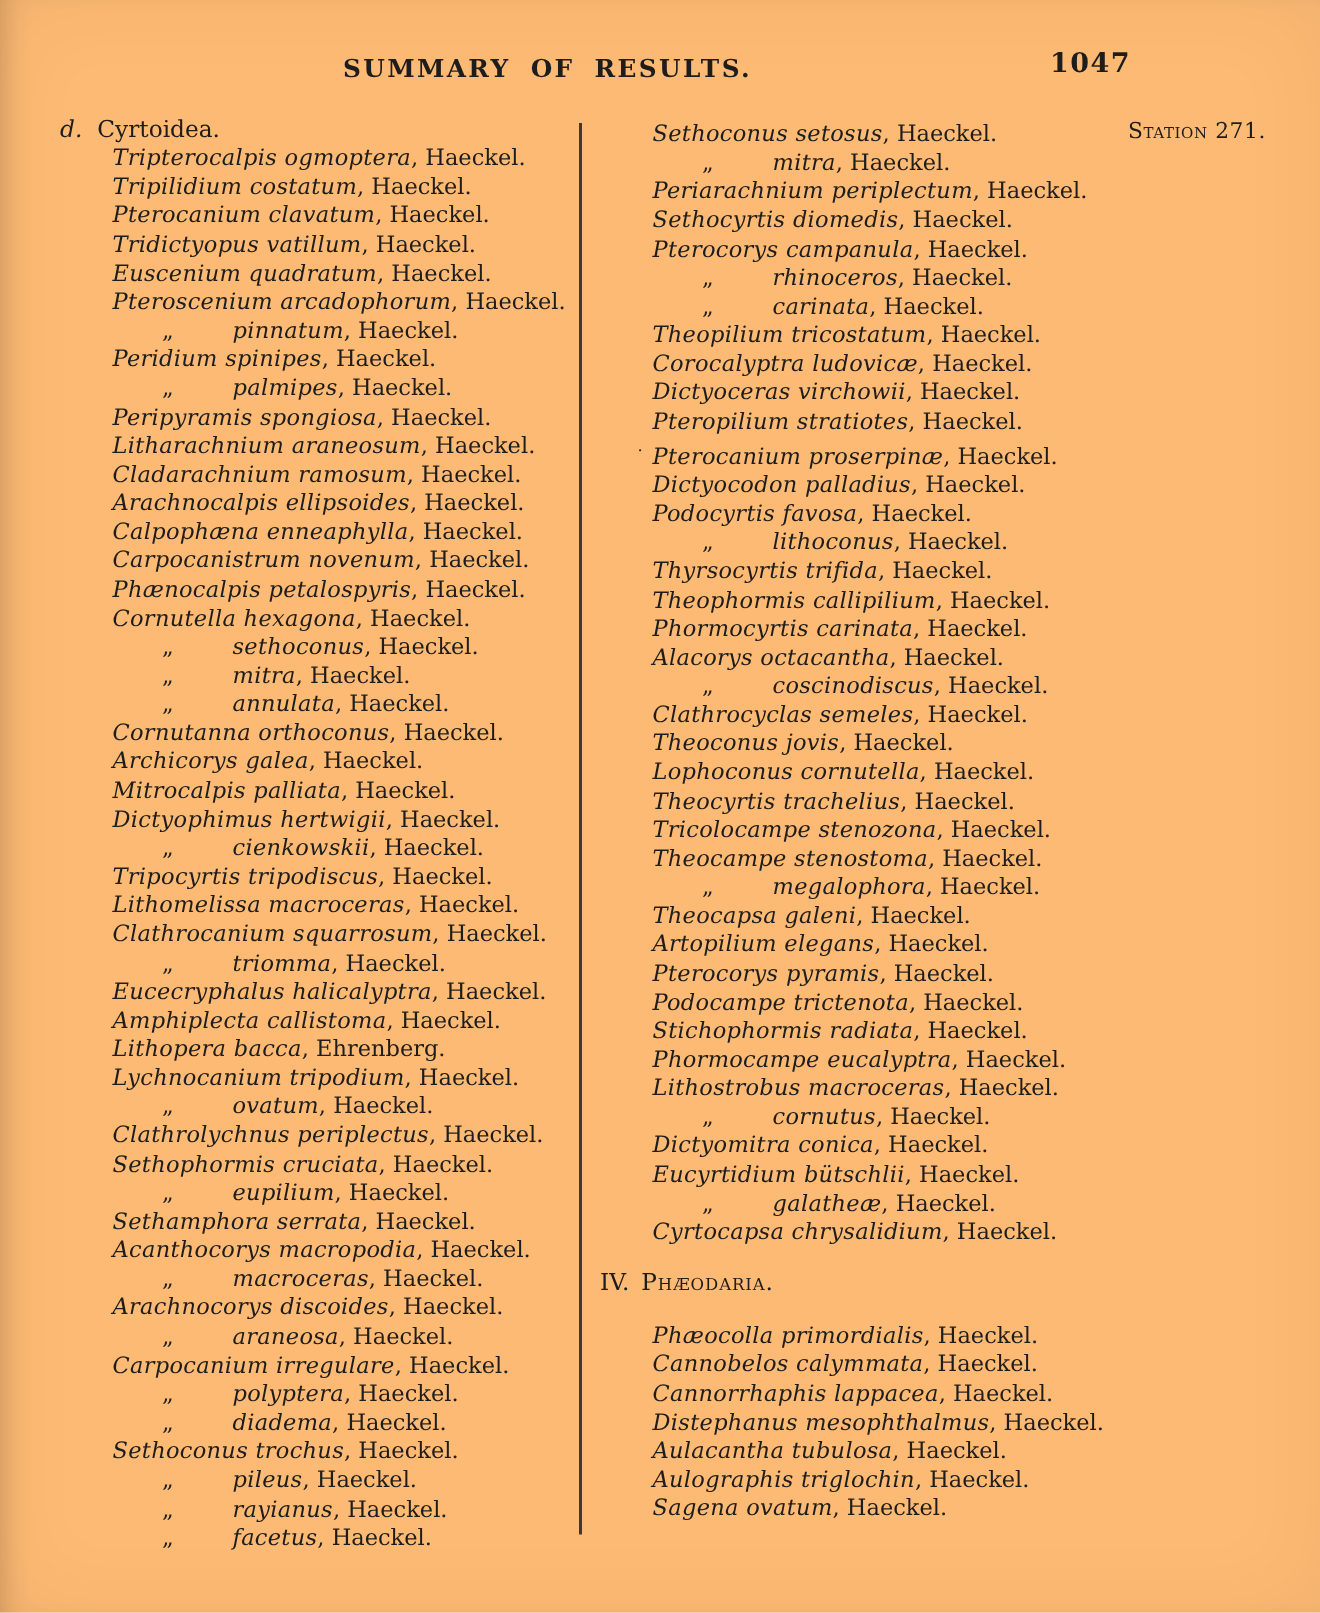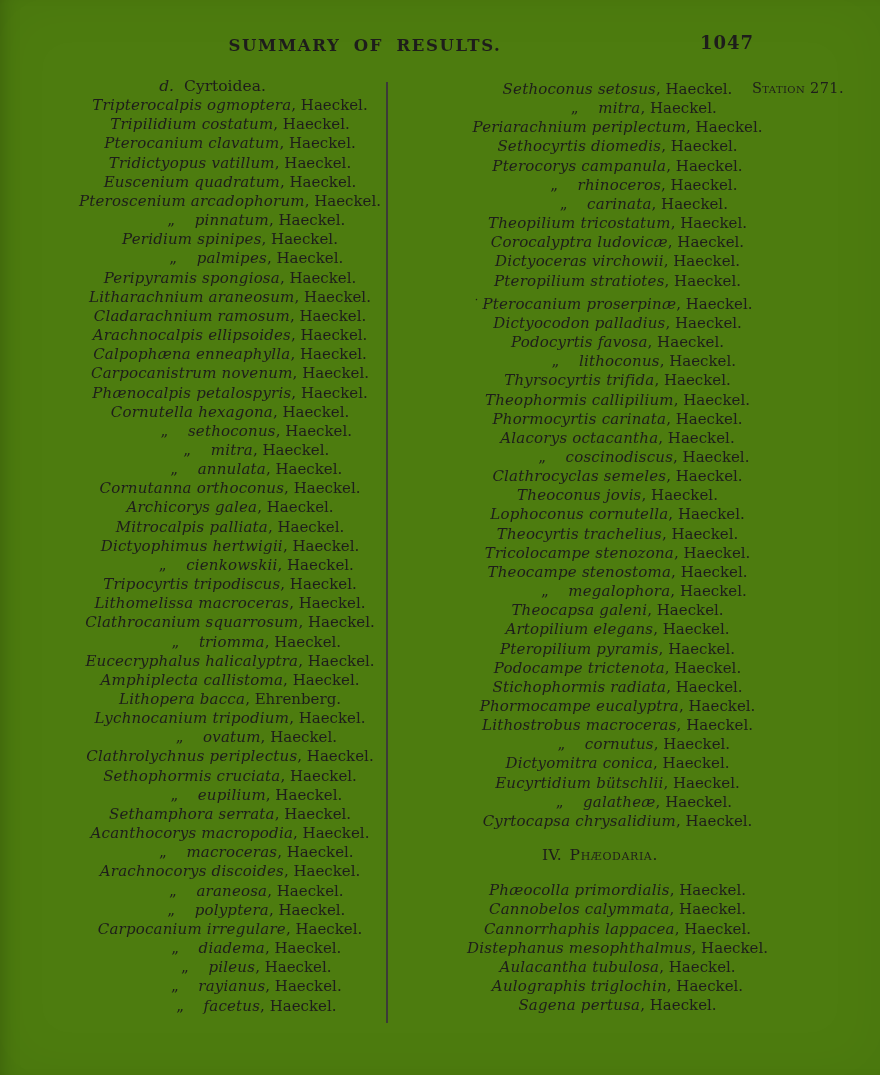--- a/index.html
+++ b/index.html
@@ -4,21 +4,21 @@
 <style>
   html, body {
     margin: 0;
     padding: 0;
     background: #e9e8e5;
   }
   .page {
     position: relative;
     width: 880px;
     height: 1075px;
-    background: #4d7c0f;
+    background: #fdba74;
     color: #1e1d1b;
     font-family: "DejaVu Serif", "Liberation Serif", serif;
     overflow: hidden;
     box-shadow: inset 14px 0 20px -14px rgba(0,0,0,0.22),
                 inset 0 0 60px rgba(0,0,0,0.05);
   }
   
   .running-head {
     position: absolute;
     top: 36px;
@@ -56,21 +56,20 @@
     height: 941px;
     background: #3c3a38;
   }
   
   .col {
     position: absolute;
     top: 77px;
     font-size: 15px;
     line-height: 19.15px;
     white-space: nowrap;
-    text-align: center;
   }
   .col-left  { left: 40px;  width: 345px; }
   .col-right { left: 400px; width: 400px; top: 80px; }
 
   .section-line { font-size: 15.5px; }
   .section-line .sec-label { font-style: italic; margin-right: 10px; }
 
   .entry { padding-left: 35px; }
   .entry .sp { font-style: italic; letter-spacing: 0.2px; }
   .ditto {
@@ -152,23 +151,24 @@
         <div class="entry"><span class="sp">Lychnocanium tripodium</span><span class="auth">, Haeckel.</span></div>
         <div class="entry"><span class="ditto">„</span><span class="sp">ovatum</span><span class="auth">, Haeckel.</span></div>
         <div class="entry"><span class="sp">Clathrolychnus periplectus</span><span class="auth">, Haeckel.</span></div>
         <div class="entry"><span class="sp">Sethophormis cruciata</span><span class="auth">, Haeckel.</span></div>
         <div class="entry"><span class="ditto">„</span><span class="sp">eupilium</span><span class="auth">, Haeckel.</span></div>
         <div class="entry"><span class="sp">Sethamphora serrata</span><span class="auth">, Haeckel.</span></div>
         <div class="entry"><span class="sp">Acanthocorys macropodia</span><span class="auth">, Haeckel.</span></div>
         <div class="entry"><span class="ditto">„</span><span class="sp">macroceras</span><span class="auth">, Haeckel.</span></div>
         <div class="entry"><span class="sp">Arachnocorys discoides</span><span class="auth">, Haeckel.</span></div>
         <div class="entry"><span class="ditto">„</span><span class="sp">araneosa</span><span class="auth">, Haeckel.</span></div>
+        <div class="entry"><span class="sp">Carpocanium irregulare</span><span class="auth">, Haeckel.</span></div>
         <div class="entry"><span class="ditto">„</span><span class="sp">polyptera</span><span class="auth">, Haeckel.</span></div>
-        <div class="entry"><span class="sp">Carpocanium irregulare</span><span class="auth">, Haeckel.</span></div>
         <div class="entry"><span class="ditto">„</span><span class="sp">diadema</span><span class="auth">, Haeckel.</span></div>
+        <div class="entry"><span class="sp">Sethoconus trochus</span><span class="auth">, Haeckel.</span></div>
         <div class="entry"><span class="ditto">„</span><span class="sp">pileus</span><span class="auth">, Haeckel.</span></div>
         <div class="entry"><span class="ditto">„</span><span class="sp">rayianus</span><span class="auth">, Haeckel.</span></div>
         <div class="entry"><span class="ditto">„</span><span class="sp">facetus</span><span class="auth">, Haeckel.</span></div>
       </div>
   </div>
 
   <div class="col col-right">
     <div id="right-list">
         <div class="entry"><span class="sp">Sethoconus setosus</span><span class="auth">, Haeckel.</span></div>
         <div class="entry"><span class="ditto">„</span><span class="sp">mitra</span><span class="auth">, Haeckel.</span></div>
@@ -192,21 +192,21 @@
         <div class="entry"><span class="ditto">„</span><span class="sp">coscinodiscus</span><span class="auth">, Haeckel.</span></div>
         <div class="entry"><span class="sp">Clathrocyclas semeles</span><span class="auth">, Haeckel.</span></div>
         <div class="entry"><span class="sp">Theoconus jovis</span><span class="auth">, Haeckel.</span></div>
         <div class="entry"><span class="sp">Lophoconus cornutella</span><span class="auth">, Haeckel.</span></div>
         <div class="entry"><span class="sp">Theocyrtis trachelius</span><span class="auth">, Haeckel.</span></div>
         <div class="entry"><span class="sp">Tricolocampe stenozona</span><span class="auth">, Haeckel.</span></div>
         <div class="entry"><span class="sp">Theocampe stenostoma</span><span class="auth">, Haeckel.</span></div>
         <div class="entry"><span class="ditto">„</span><span class="sp">megalophora</span><span class="auth">, Haeckel.</span></div>
         <div class="entry"><span class="sp">Theocapsa galeni</span><span class="auth">, Haeckel.</span></div>
         <div class="entry"><span class="sp">Artopilium elegans</span><span class="auth">, Haeckel.</span></div>
-        <div class="entry"><span class="sp">Pteropilium pyramis</span><span class="auth">, Haeckel.</span></div>
+        <div class="entry"><span class="sp">Pterocorys pyramis</span><span class="auth">, Haeckel.</span></div>
         <div class="entry"><span class="sp">Podocampe trictenota</span><span class="auth">, Haeckel.</span></div>
         <div class="entry"><span class="sp">Stichophormis radiata</span><span class="auth">, Haeckel.</span></div>
         <div class="entry"><span class="sp">Phormocampe eucalyptra</span><span class="auth">, Haeckel.</span></div>
         <div class="entry"><span class="sp">Lithostrobus macroceras</span><span class="auth">, Haeckel.</span></div>
         <div class="entry"><span class="ditto">„</span><span class="sp">cornutus</span><span class="auth">, Haeckel.</span></div>
         <div class="entry"><span class="sp">Dictyomitra conica</span><span class="auth">, Haeckel.</span></div>
         <div class="entry"><span class="sp">Eucyrtidium bütschlii</span><span class="auth">, Haeckel.</span></div>
         <div class="entry"><span class="ditto">„</span><span class="sp">galatheæ</span><span class="auth">, Haeckel.</span></div>
         <div class="entry"><span class="sp">Cyrtocapsa chrysalidium</span><span class="auth">, Haeckel.</span></div>
       </div>
@@ -215,17 +215,17 @@
       <span class="sec-num">IV.</span><span class="sec-title">Phæodaria.</span>
     </div>
 
     <div id="right-list-2">
         <div class="entry"><span class="sp">Phæocolla primordialis</span><span class="auth">, Haeckel.</span></div>
         <div class="entry"><span class="sp">Cannobelos calymmata</span><span class="auth">, Haeckel.</span></div>
         <div class="entry"><span class="sp">Cannorrhaphis lappacea</span><span class="auth">, Haeckel.</span></div>
         <div class="entry"><span class="sp">Distephanus mesophthalmus</span><span class="auth">, Haeckel.</span></div>
         <div class="entry"><span class="sp">Aulacantha tubulosa</span><span class="auth">, Haeckel.</span></div>
         <div class="entry"><span class="sp">Aulographis triglochin</span><span class="auth">, Haeckel.</span></div>
-        <div class="entry"><span class="sp">Sagena pertusa</span><span class="auth">, Haeckel.</span></div>
+        <div class="entry"><span class="sp">Sagena ovatum</span><span class="auth">, Haeckel.</span></div>
       </div>
   </div>
 
 </div>
 
 </body></html>

